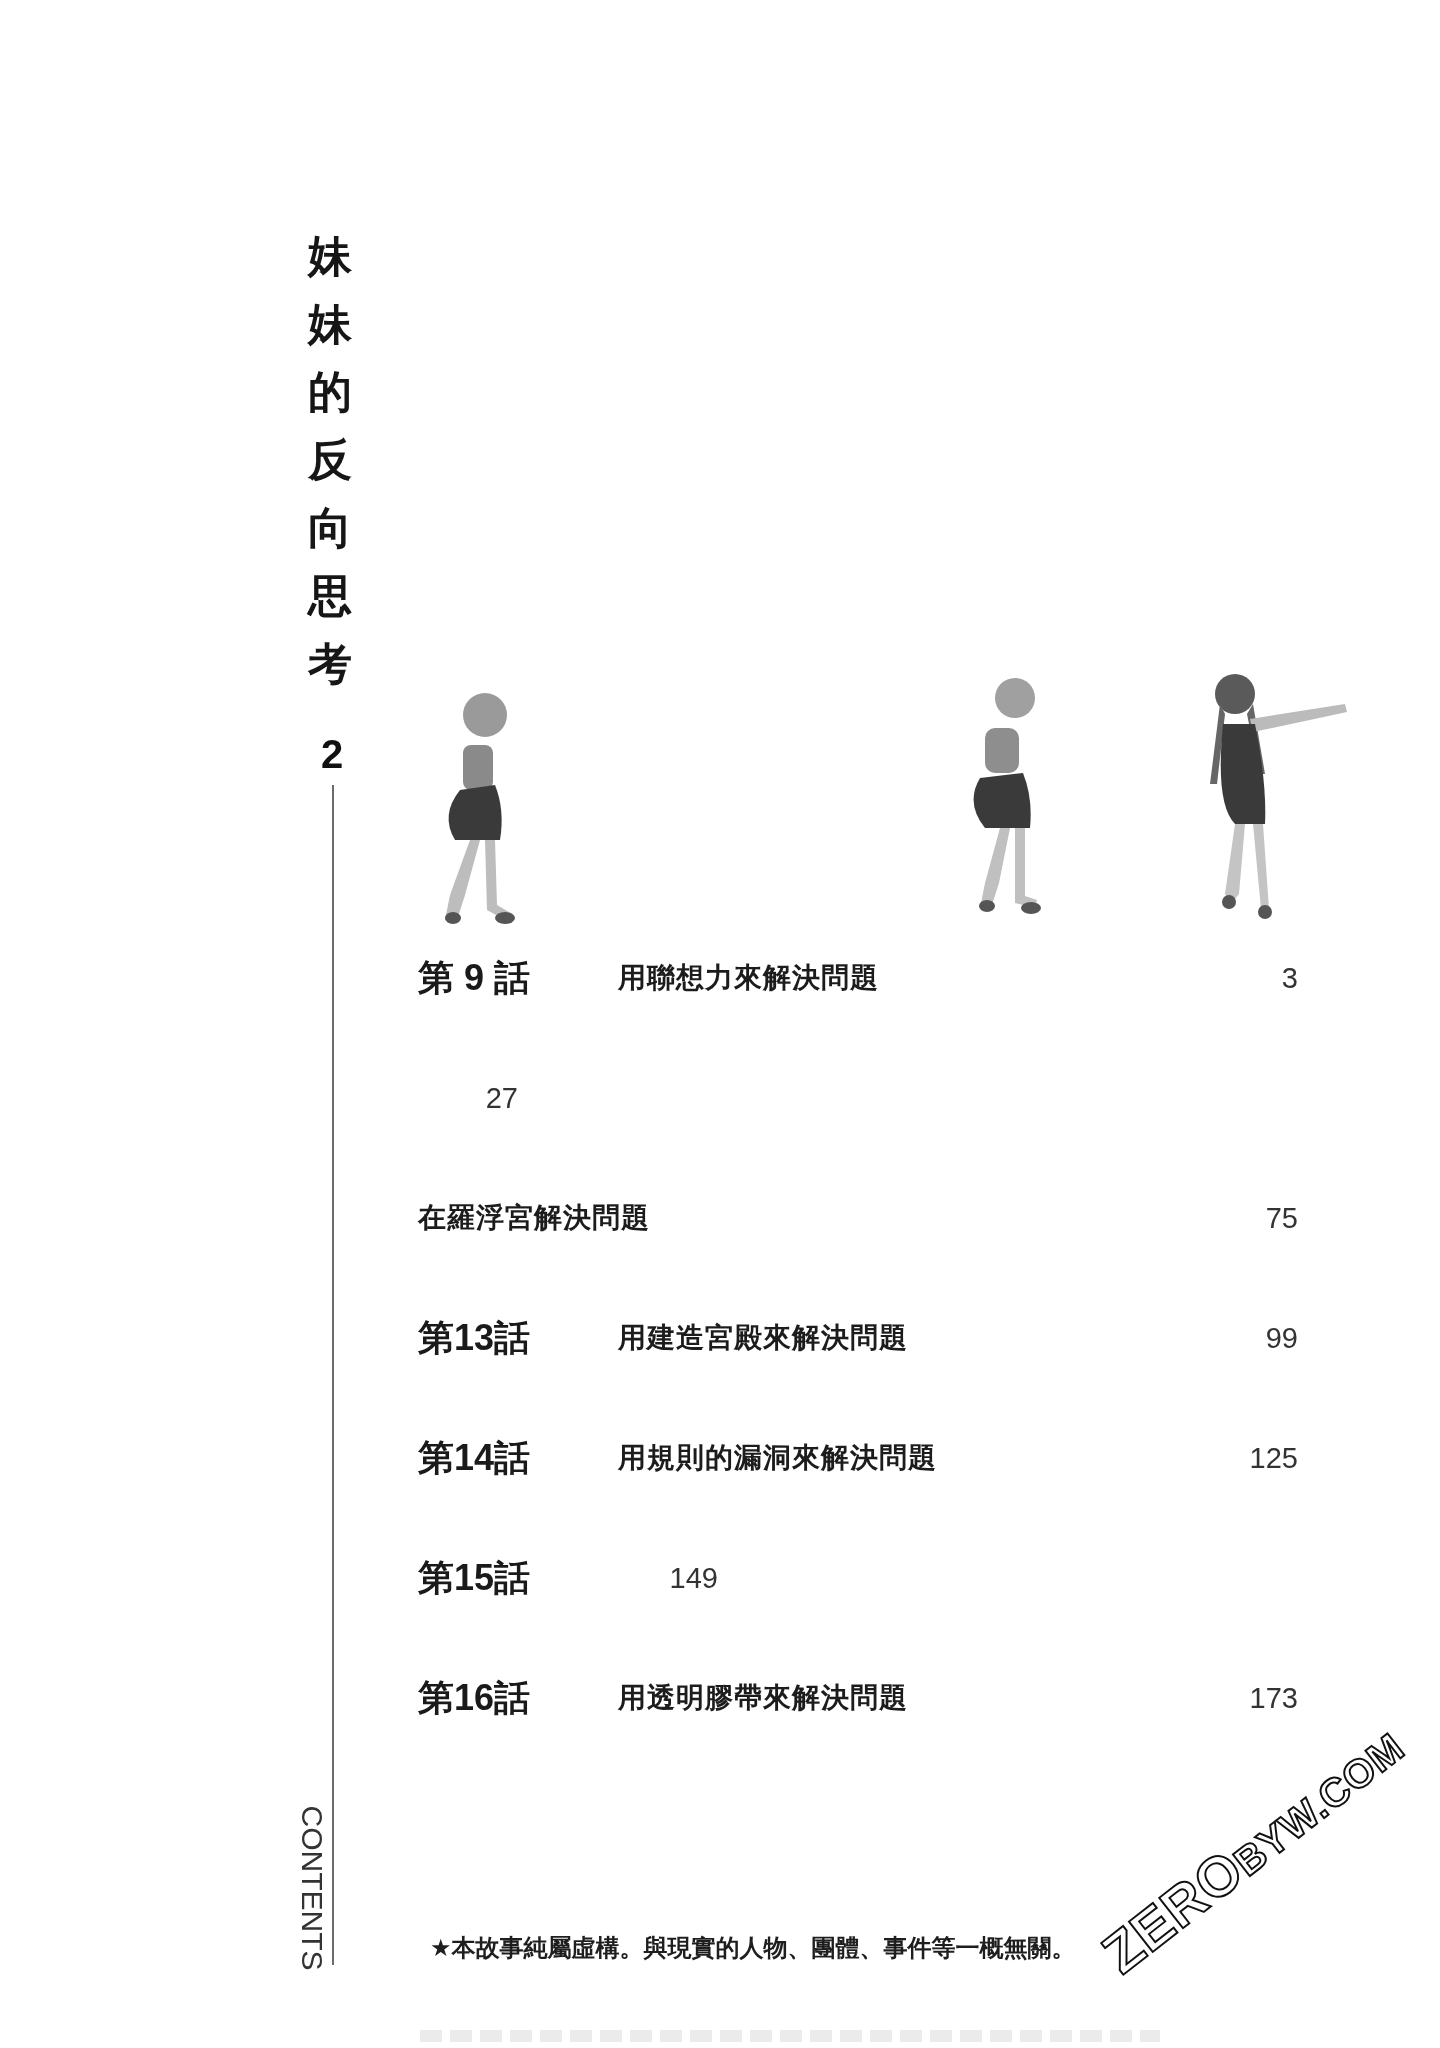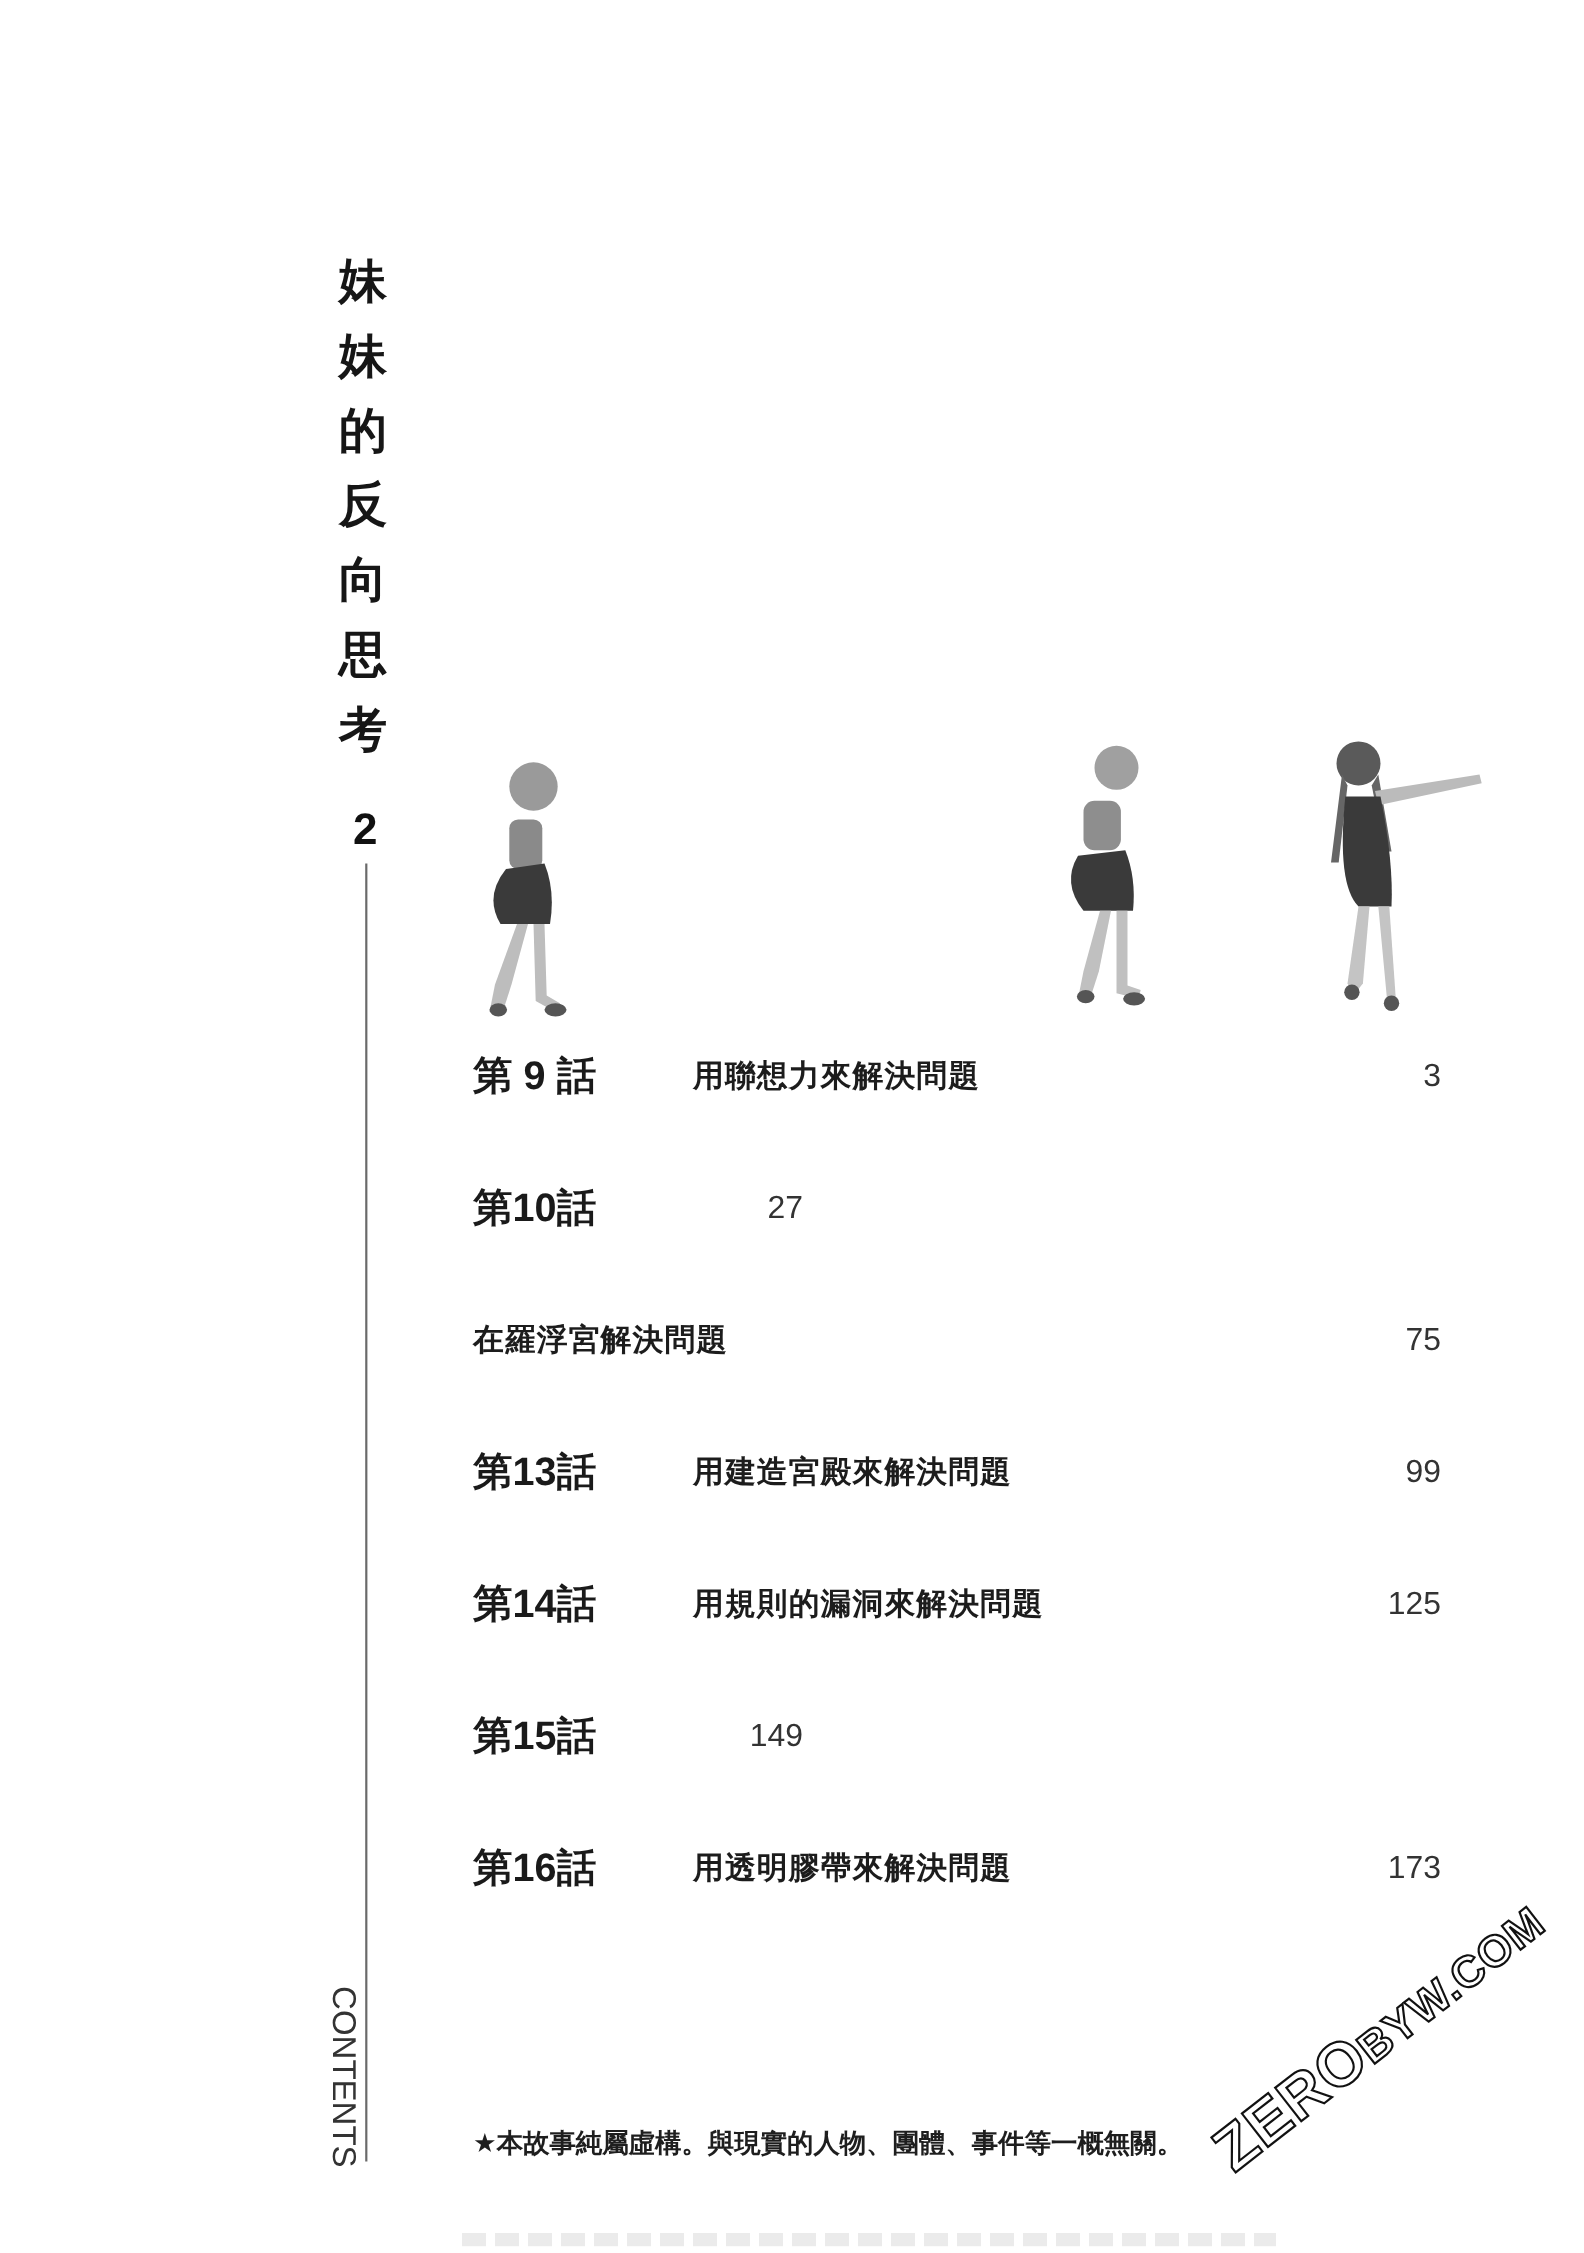--- a/index.html
+++ b/index.html
@@ -24,21 +24,21 @@
     }
     .contents-label {
       position: absolute; left: 296px; top: 1808px; width: 30px; height: 160px;
       display: flex; align-items: center; justify-content: center;
     }
     .contents-label span {
       display: inline-block; transform: rotate(90deg); white-space: nowrap;
       font-family: "Liberation Sans", sans-serif; font-size: 30px; letter-spacing: 0px; color: #333;
     }
     .illustration { position: absolute; }
-    .toc { position: absolute; left: 430px; top: 948px; width: 880px; }
+    .toc { position: absolute; left: 418px; top: 948px; width: 880px; }
     .toc-row {
       position: relative; height: 120px; display: flex; align-items: flex-start;
     }
     .toc-row .ep {
       width: 200px; font-family: "Liberation Sans", sans-serif; font-weight: bold;
       font-size: 36px; color: #1a1a1a; line-height: 60px;
     }
     .toc-row .title {
       flex: 1; font-family: "DejaVu Sans", sans-serif; font-weight: bold;
       font-size: 28px; color: #1c1c1c; line-height: 60px; letter-spacing: 1px;
@@ -115,21 +115,20 @@
   <ellipse cx="70" cy="248" rx="7" ry="7" fill="#555"></ellipse>
 </svg>
 
 <div class="toc">
   <div class="toc-row">
     <span class="ep">第 9 話</span>
     <span class="title">用聯想力來解決問題</span>
     <span class="page">3</span>
   </div>
   <div class="toc-row">
-    <span class="ep">第10話</span>
     <span class="page">27</span>
   </div>
   <div class="toc-row">
     <span class="title">在羅浮宮解決問題</span>
     <span class="page">75</span>
   </div>
   <div class="toc-row">
     <span class="ep">第13話</span>
     <span class="title">用建造宮殿來解決問題</span>
     <span class="page">99</span>

